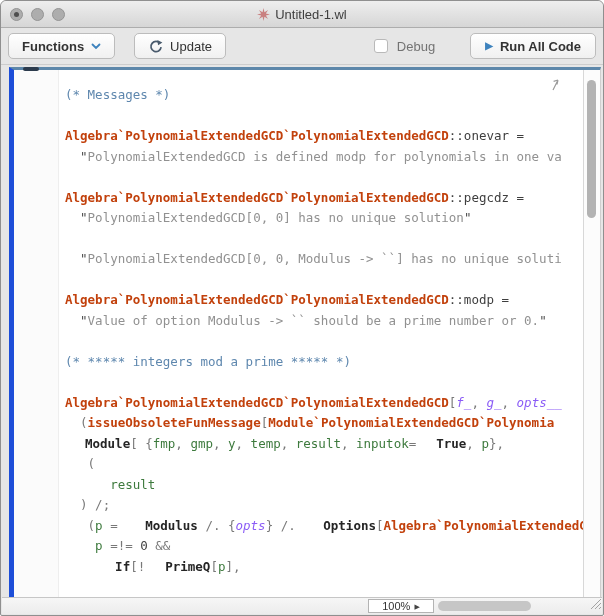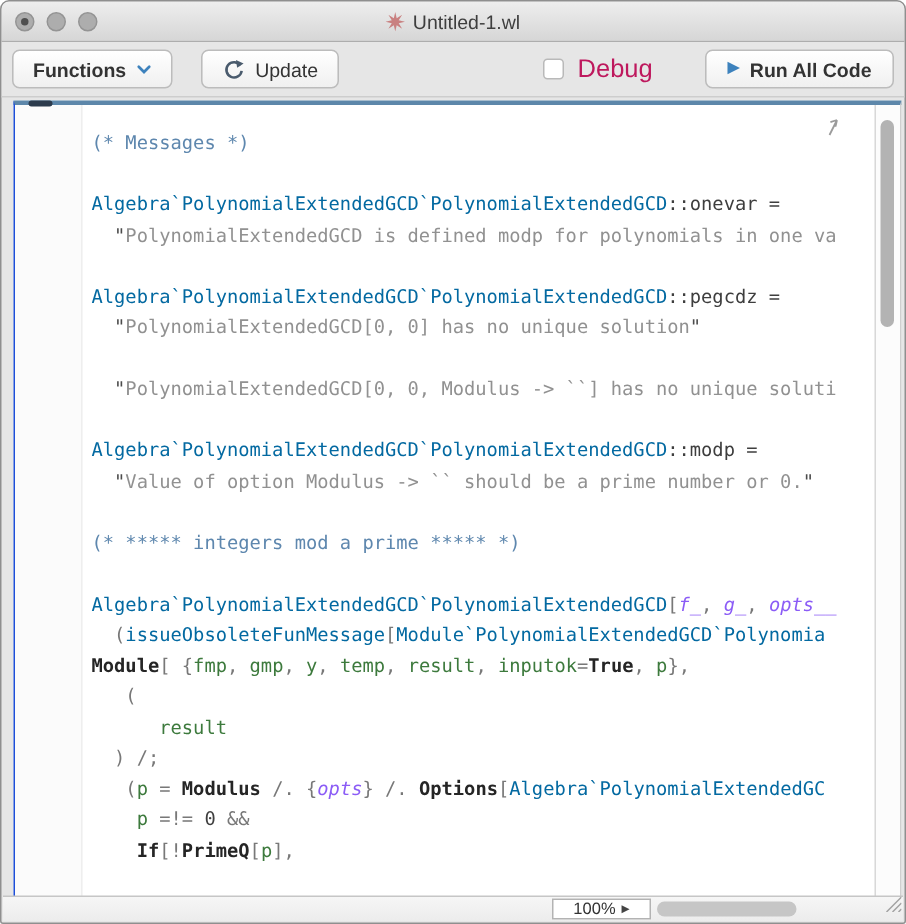--- a/index.html
+++ b/index.html
@@ -32,42 +32,42 @@
   .tb-btn{
     height:26px;display:flex;align-items:center;gap:7px;
     padding:4px 13px;border:1px solid #bcbcbc;border-radius:5px;
     background:linear-gradient(#ffffff,#f0f0f0);
     font-size:13px;color:#333;cursor:default;
   }
   .tb-btn.semibold{font-weight:bold;}
   .spacer{flex:1;}
   .debug-group{display:flex;align-items:center;gap:9px;margin-right:16px;}
   .checkbox{width:14px;height:14px;background:#fff;border:1px solid #b9b9b9;border-radius:3px;}
-  .debug-label{font-size:17px;color:#be185d;}
+  .debug-label{font-size:13px;color:#737373;}
   .run-btn{font-weight:bold;padding:0 14px;}
   .play-glyph{color:#3d82bd;font-size:10px;line-height:1;}
   
   .editor{
     position:absolute;left:8px;top:66px;width:592px;height:531px;
     background:#ffffff;border-top:3px solid #5d87aa;
-    border-left:1px solid #1d4ed8;border-right:1px solid #cfcfcf;
+    border-left:5px solid #1d4ed8;border-right:1px solid #cfcfcf;
     display:grid;grid-template-columns:45px 1fr 17px;
   }
   .top-notch{position:absolute;left:9px;top:-3px;width:16px;height:4px;background:#2c3b4d;border-radius:2px;}
   .gutter{background:#fbfbfb;border-right:1px solid #eeeeee;}
   .code-area{position:relative;overflow:hidden;padding:15px 0 0 6px;}
   .cl{white-space:pre;font-family:"DejaVu Sans Mono",monospace;font-size:12.5px;line-height:20.5px;height:20.5px;}
   .tk-cm{color:#5e87ae;}
-  .tk-sy{color:#0369a1;font-weight:normal;}
+  .tk-sy{color:#c2410c;font-weight:bold;}
   .tk-pl{color:#3e3e3e;}
   .tk-q{color:#4c4c4c;}
   .tk-st{color:#919191;}
   .tk-gv{color:#3d7a3d;}
   .tk-gi{color:#8b5cf6;font-style:italic;}
-  .tk-kw{color:#252525;font-weight:bold;}
+  .tk-kw{color:#252525;font-weight:bold;margin-left:20px;}
   .tk-br{color:#787878;}
   .tk-nm{color:#3e3e3e;}
   .vscroll{position:relative;background:#fcfcfc;border-left:1px solid #d8d8d8;}
   .vthumb{position:absolute;left:3px;top:10px;width:9px;height:138px;background:#b3b3b3;border-radius:5px;}
   .cursor-artifact{position:absolute;right:22px;top:7px;}
   
   .statusbar{
     position:absolute;left:1px;right:1px;bottom:1px;height:17px;
     background:linear-gradient(#f6f6f6,#ececec);
     border-top:1px solid #c6c6c6;

